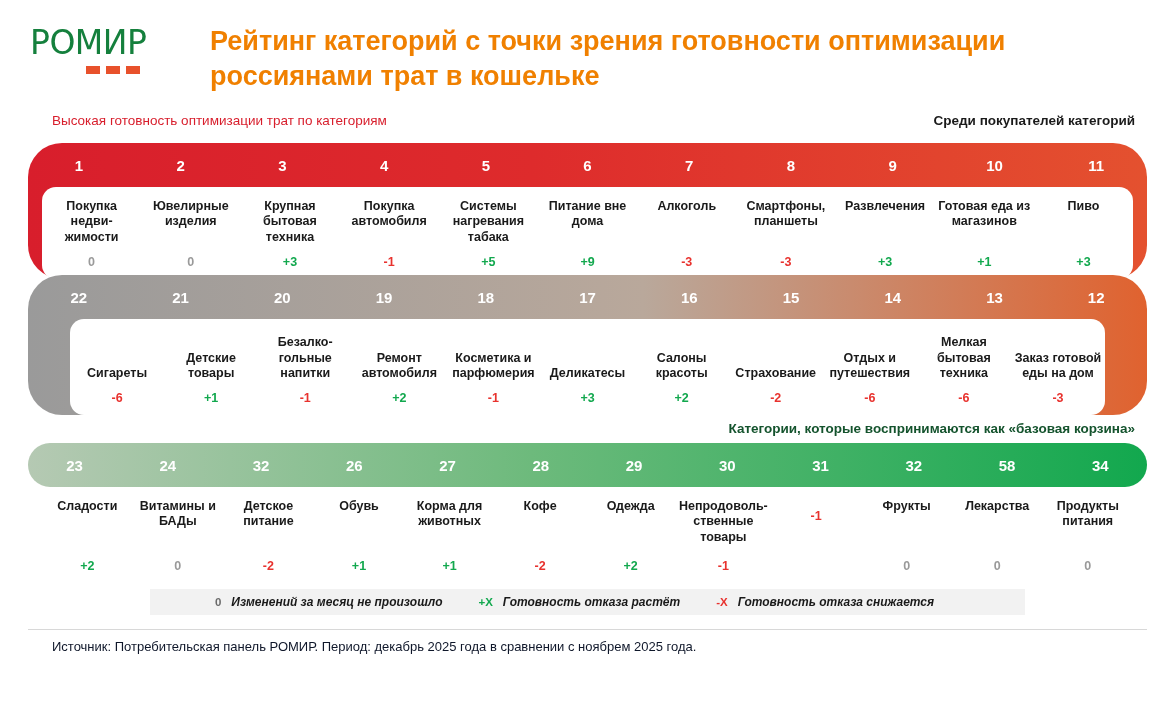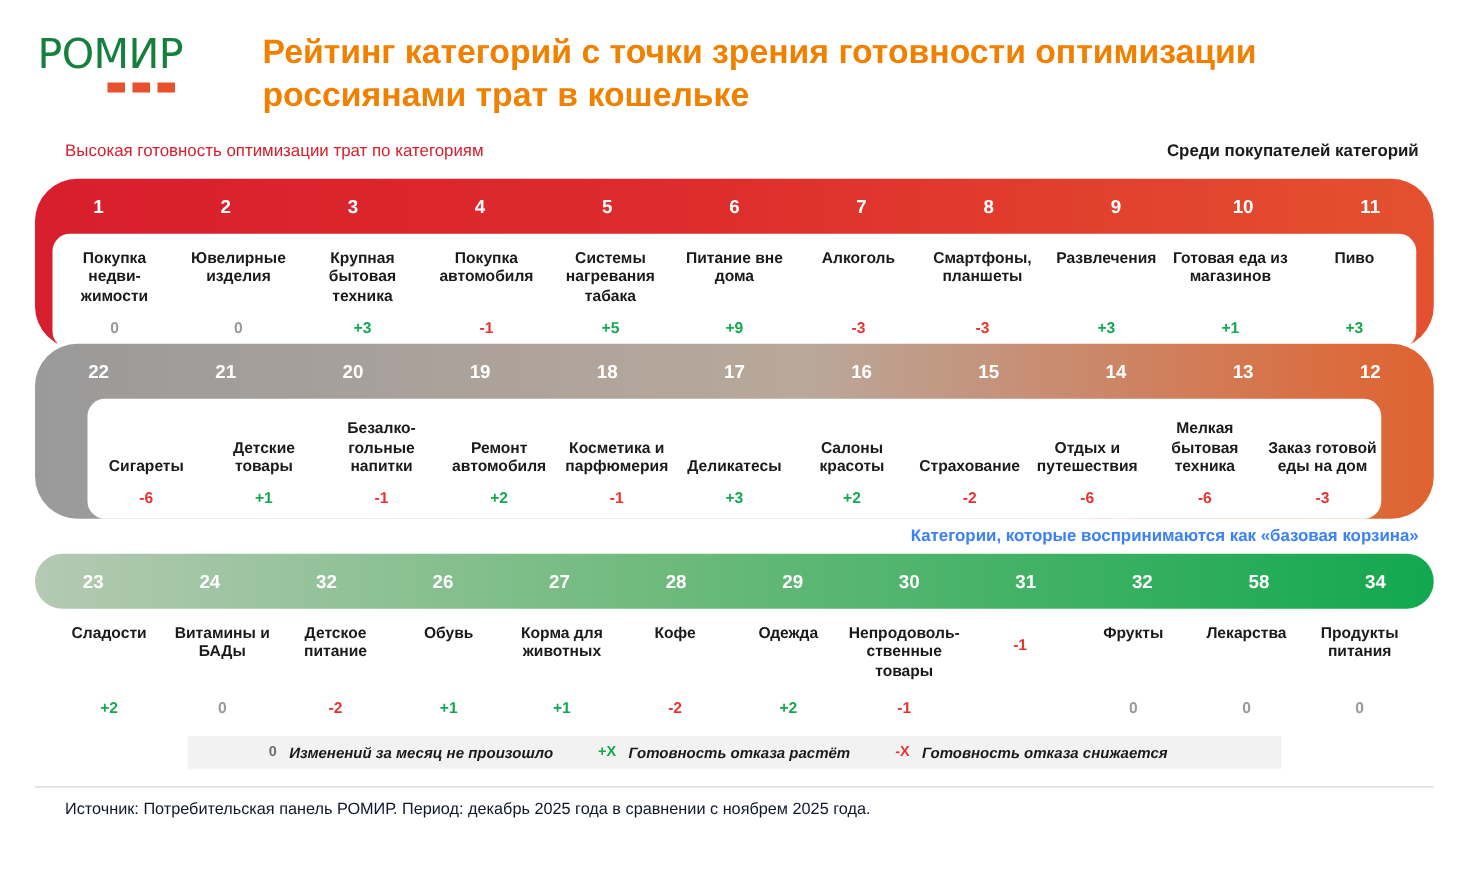--- a/index.html
+++ b/index.html
@@ -81,21 +81,21 @@
     font-size: 13.5px;
     font-weight: bold;
     color: #1a1a1a;
   }
   .caption-green {
     position: absolute;
     right: 0;
     top: 0;
     font-size: 13.5px;
     font-weight: bold;
-    color: #3b82f6;
+    color: #14532d;
   }
 
   
   .band {
     position: relative;
     margin: 0 28px;
   }
   .band-bg {
     border-radius: 34px;
     padding: 0;

